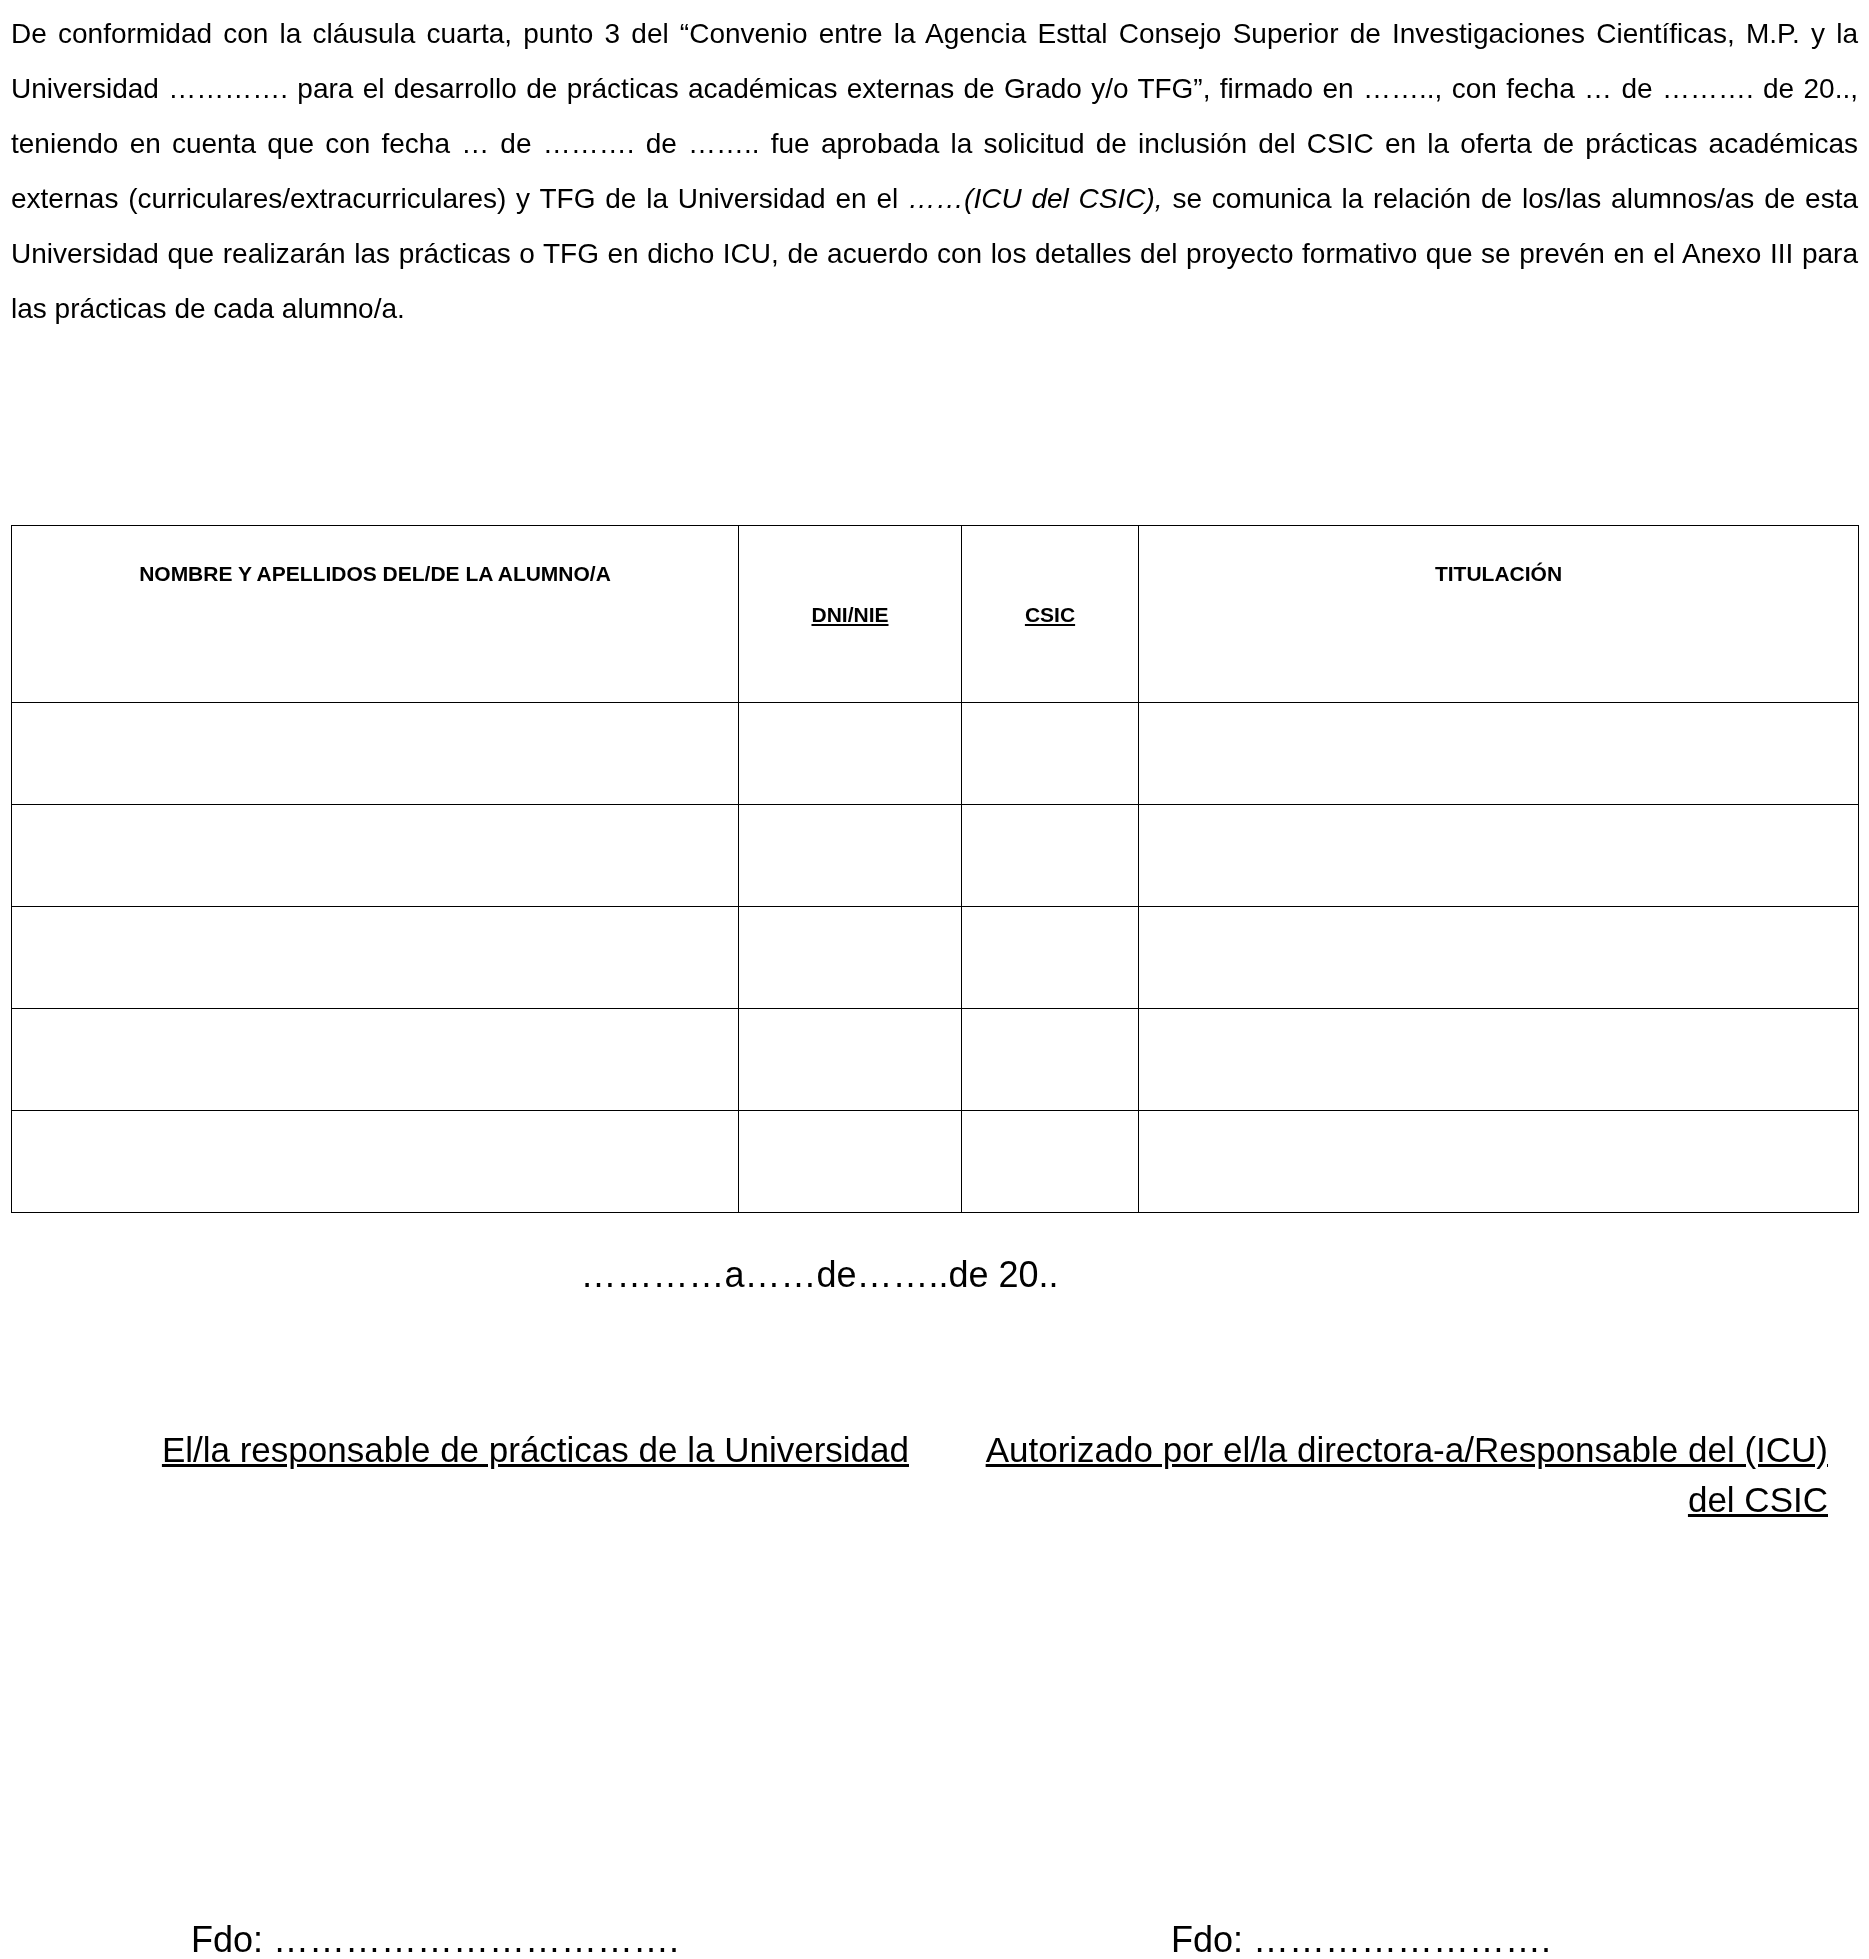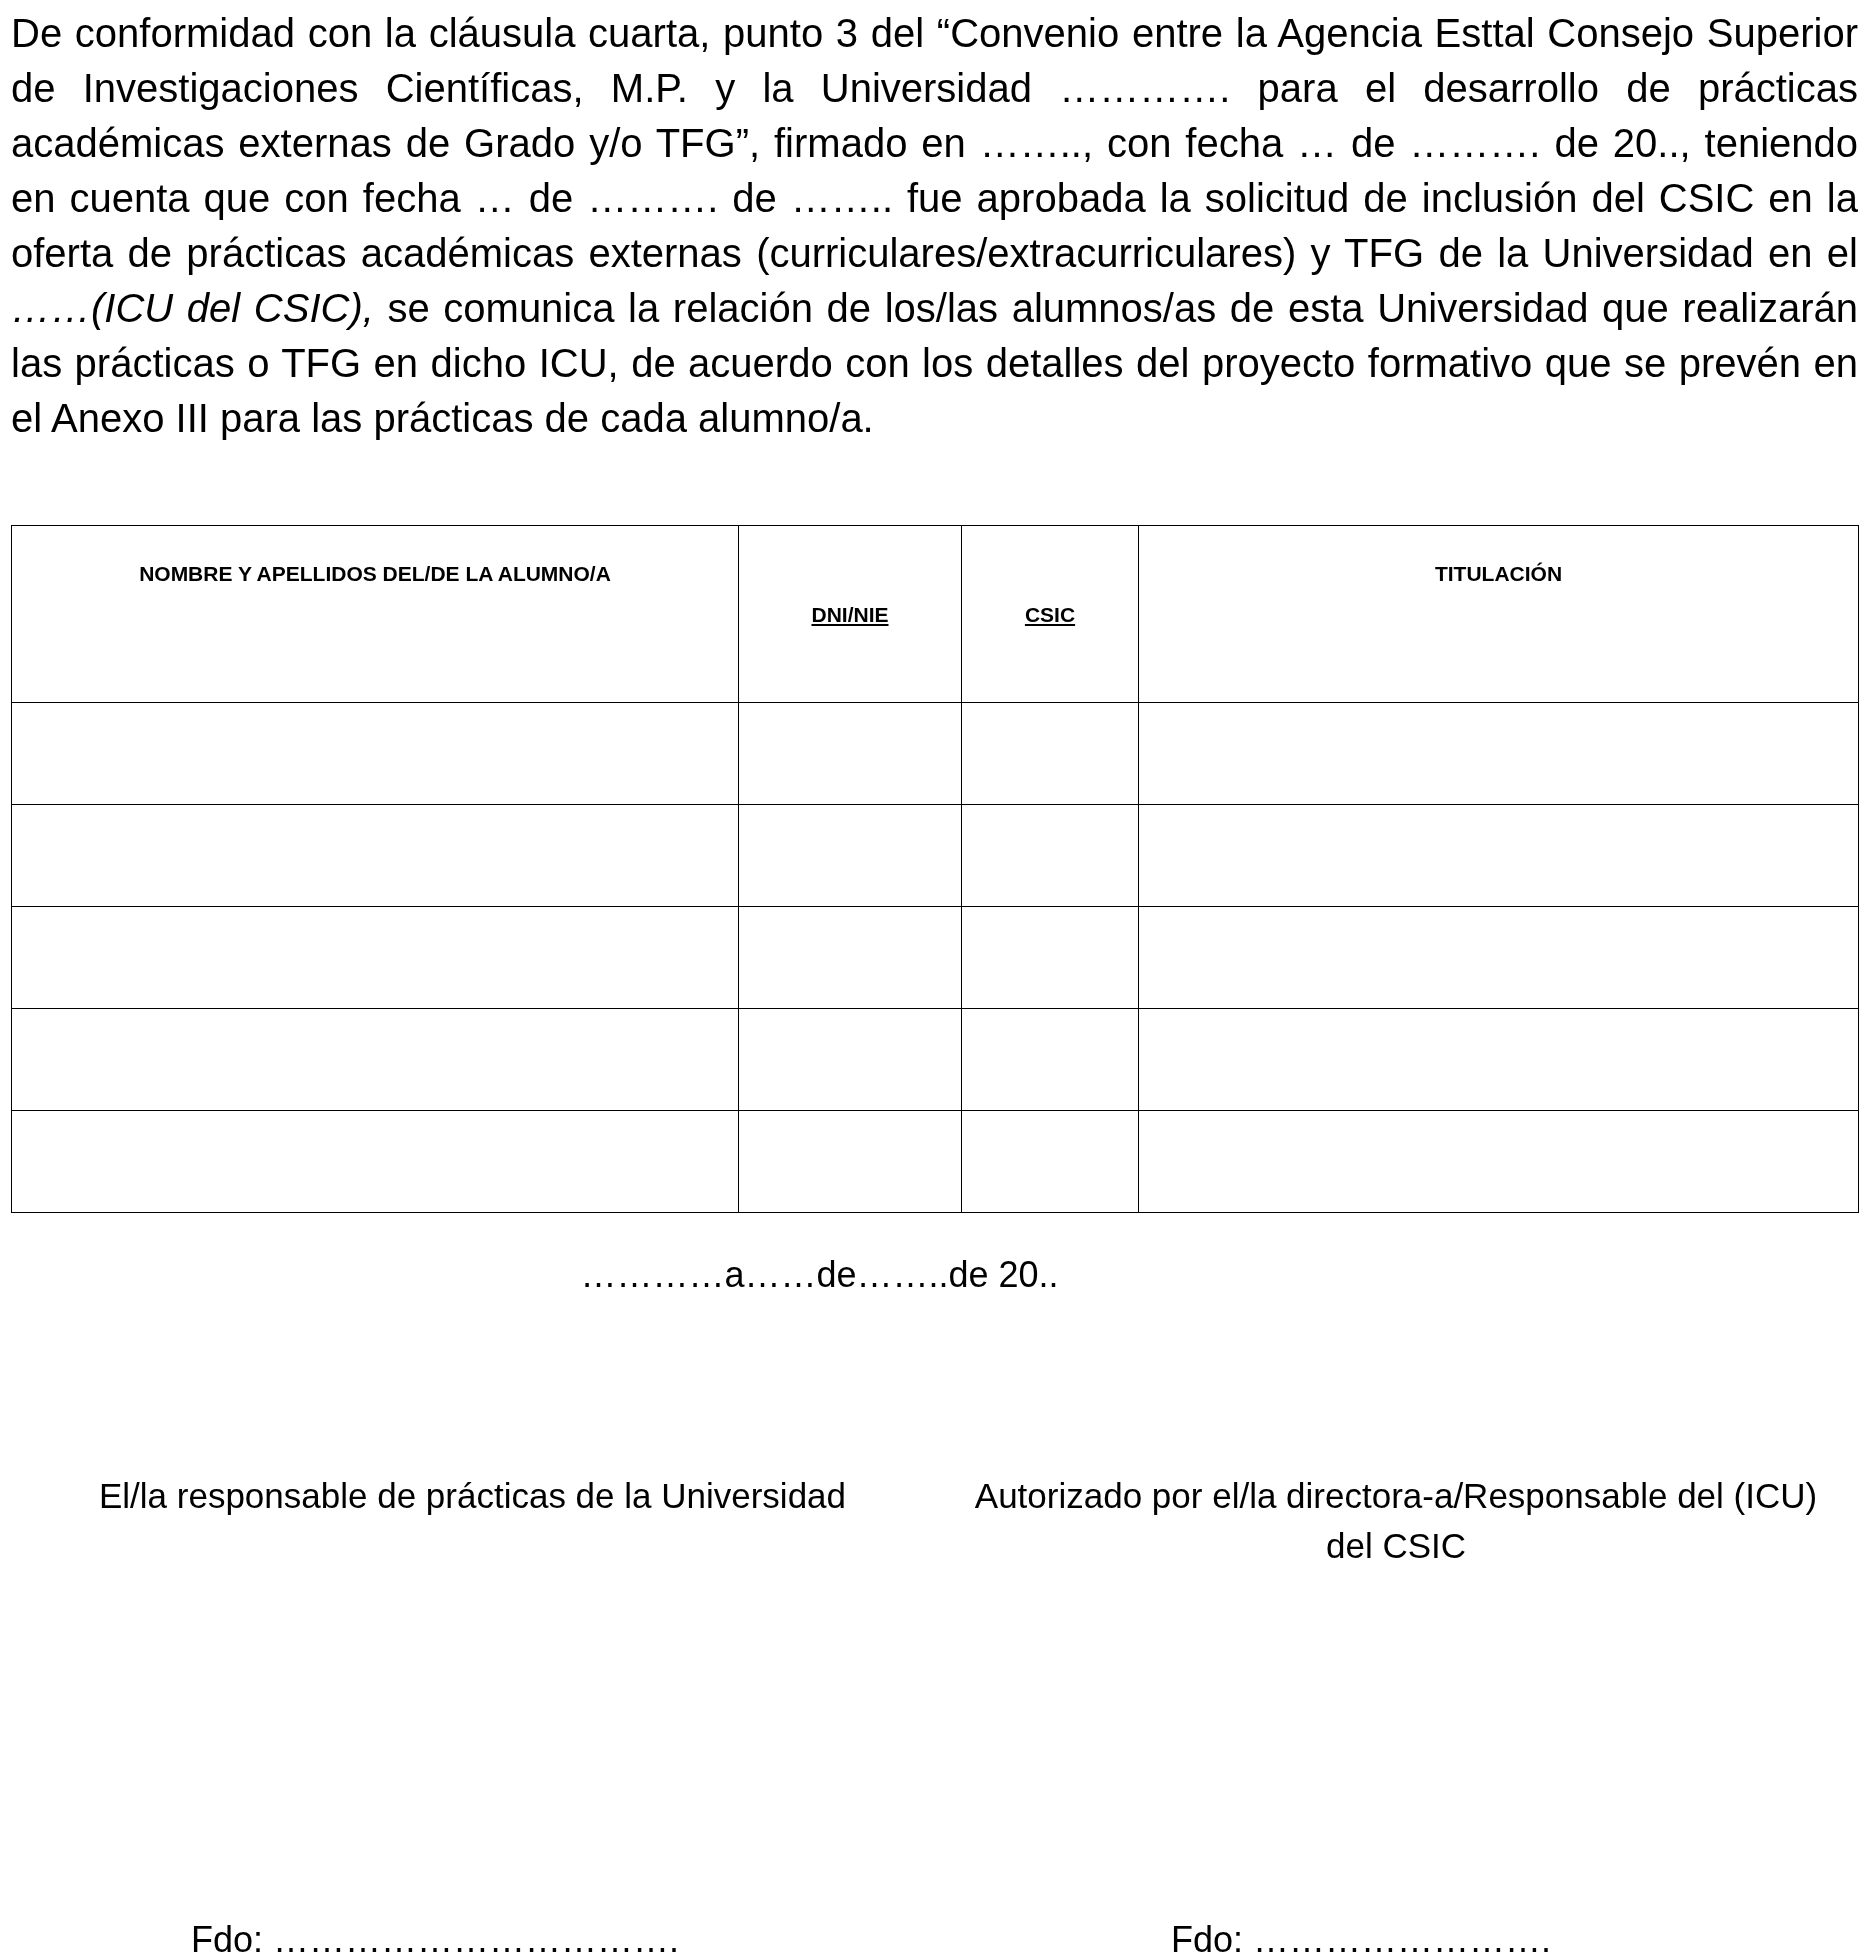--- a/index.html
+++ b/index.html
@@ -2,21 +2,21 @@
 <html style="font-size:14.5px"><head>
   <meta charset="utf-8">
   <style>
     html, body { margin: 0; padding: 0; background: #ffffff; }
     body {
       width: 1869px; height: 1959px; position: relative; overflow: hidden;
       font-family: "Liberation Sans", sans-serif; color: #000000;
     }
     .para {
       position: absolute; left: 11px; top: 5.5px; width: 1847px;
-      font-size: 40px; line-height: 55px; text-align: justify;
+      font-size: 28px; line-height: 55px; text-align: justify;
       text-align-last: left; margin: 0;
     }
     .para i { font-style: italic; }
     table.students {
       position: absolute; left: 11px; top: 525px;
       width: 1847px; border-collapse: collapse; table-layout: fixed;
     }
     table.students th, table.students td {
       border: 1.8px solid #000000; padding: 0;
     }
@@ -25,22 +25,23 @@
       line-height: 55px;
     }
     table.students th.top { vertical-align: top; padding-top: 20px; }
     table.students th.mid { vertical-align: middle; text-decoration: underline; }
     table.students td { height: 101px; }
     .date-line {
       position: absolute; left: 0; width: 1639px; top: 1253px;
       text-align: center; font-size: 36px; line-height: 44px;
     }
     .sig {
-      position: absolute; top: 1471px; font-size: 35px; line-height: 50px;
-      text-align: center;
+      position: absolute; top: 1425px; font-size: 35px; line-height: 50px;
+      text-align: right;
+      text-decoration: underline;
     }
     .sig-left { left: 36px; width: 873px; }
     .sig-right { left: 964px; width: 864px; }
     .fdo { position: absolute; top: 1918px; font-size: 36px; line-height: 44px; }
     .fdo-left { left: 191px; }
     .fdo-right { left: 1171px; }
   </style>
 </head>
 <body>
 

